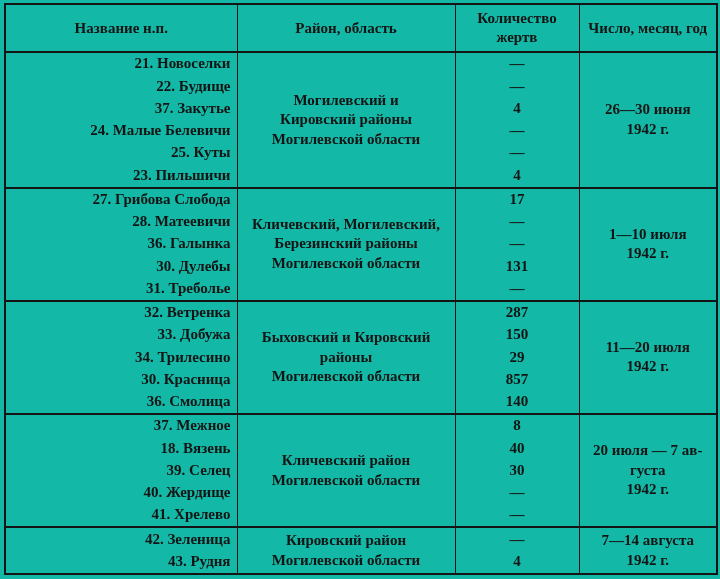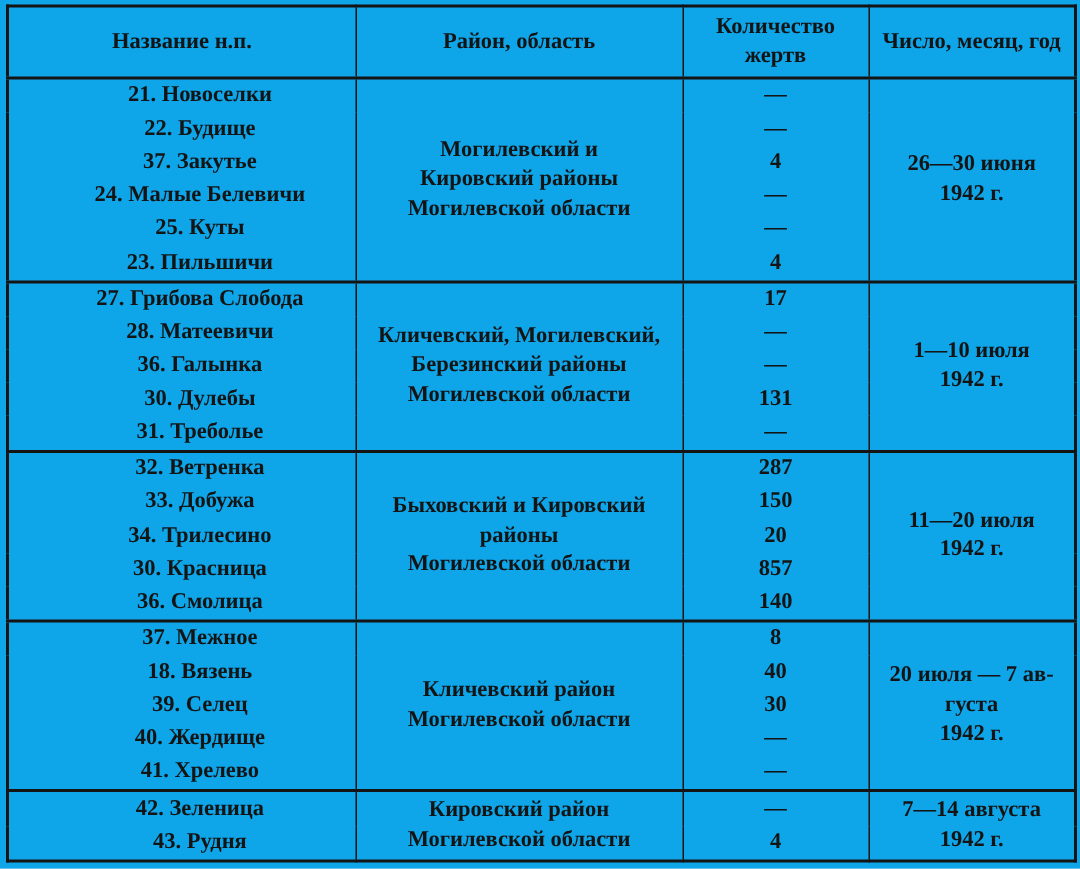--- a/index.html
+++ b/index.html
@@ -5,21 +5,21 @@
   html, body {
     margin: 0;
     padding: 0;
     background: #fbfbf8;
   }
   .page {
     width: 720px;
     height: 579px;
     box-sizing: border-box;
     padding: 3px 4px;
-    background: #0ea5e9;
+    background: #14b8a6;
   }
   table {
     border-collapse: collapse;
     width: 712px;
     height: 572px;
     table-layout: fixed;
     font-family: "Liberation Serif", "DejaVu Serif", serif;
     color: #141414;
     border: 2px solid #141414;
   }
@@ -46,21 +46,21 @@
     border-top: none;
     border-bottom: none;
     font-size: 15px;
     font-weight: bold;
     height: 21px;
     padding: 0 6px;
     vertical-align: middle;
     line-height: 1.3;
   }
   td.name {
-    text-align: center;
+    text-align: right;
     padding-left: 30px;
     font-family: Liberation Serif, serif;
   }
   td.center {
     text-align: center;
     white-space: pre-line;
   }
   tr.group-start td {
     border-top: 2px solid #141414;
   }
@@ -148,21 +148,21 @@
           <td class="center">287</td>
           <td class="center" rowspan="5">11—20 июля
 1942 г.</td>
         </tr>
         <tr>
           <td class="name">33. Добужа</td>
           <td class="center">150</td>
         </tr>
         <tr>
           <td class="name">34. Трилесино</td>
-          <td class="center">20</td>
+          <td class="center">29</td>
         </tr>
         <tr>
           <td class="name">30. Красница</td>
           <td class="center">857</td>
         </tr>
         <tr>
           <td class="name">36. Смолица</td>
           <td class="center">140</td>
         </tr>
         <tr class="group-start">

